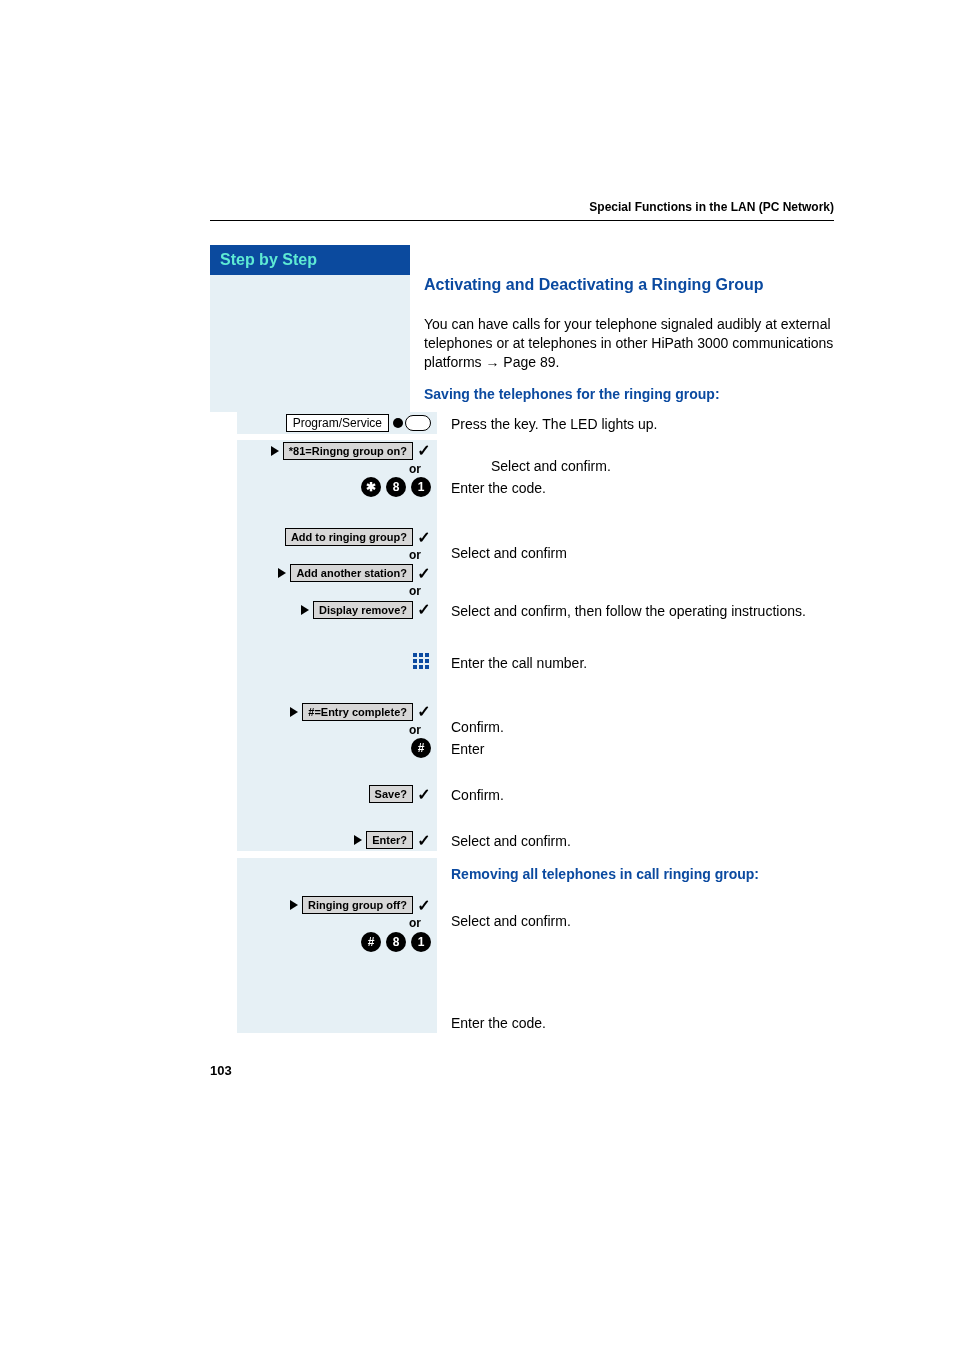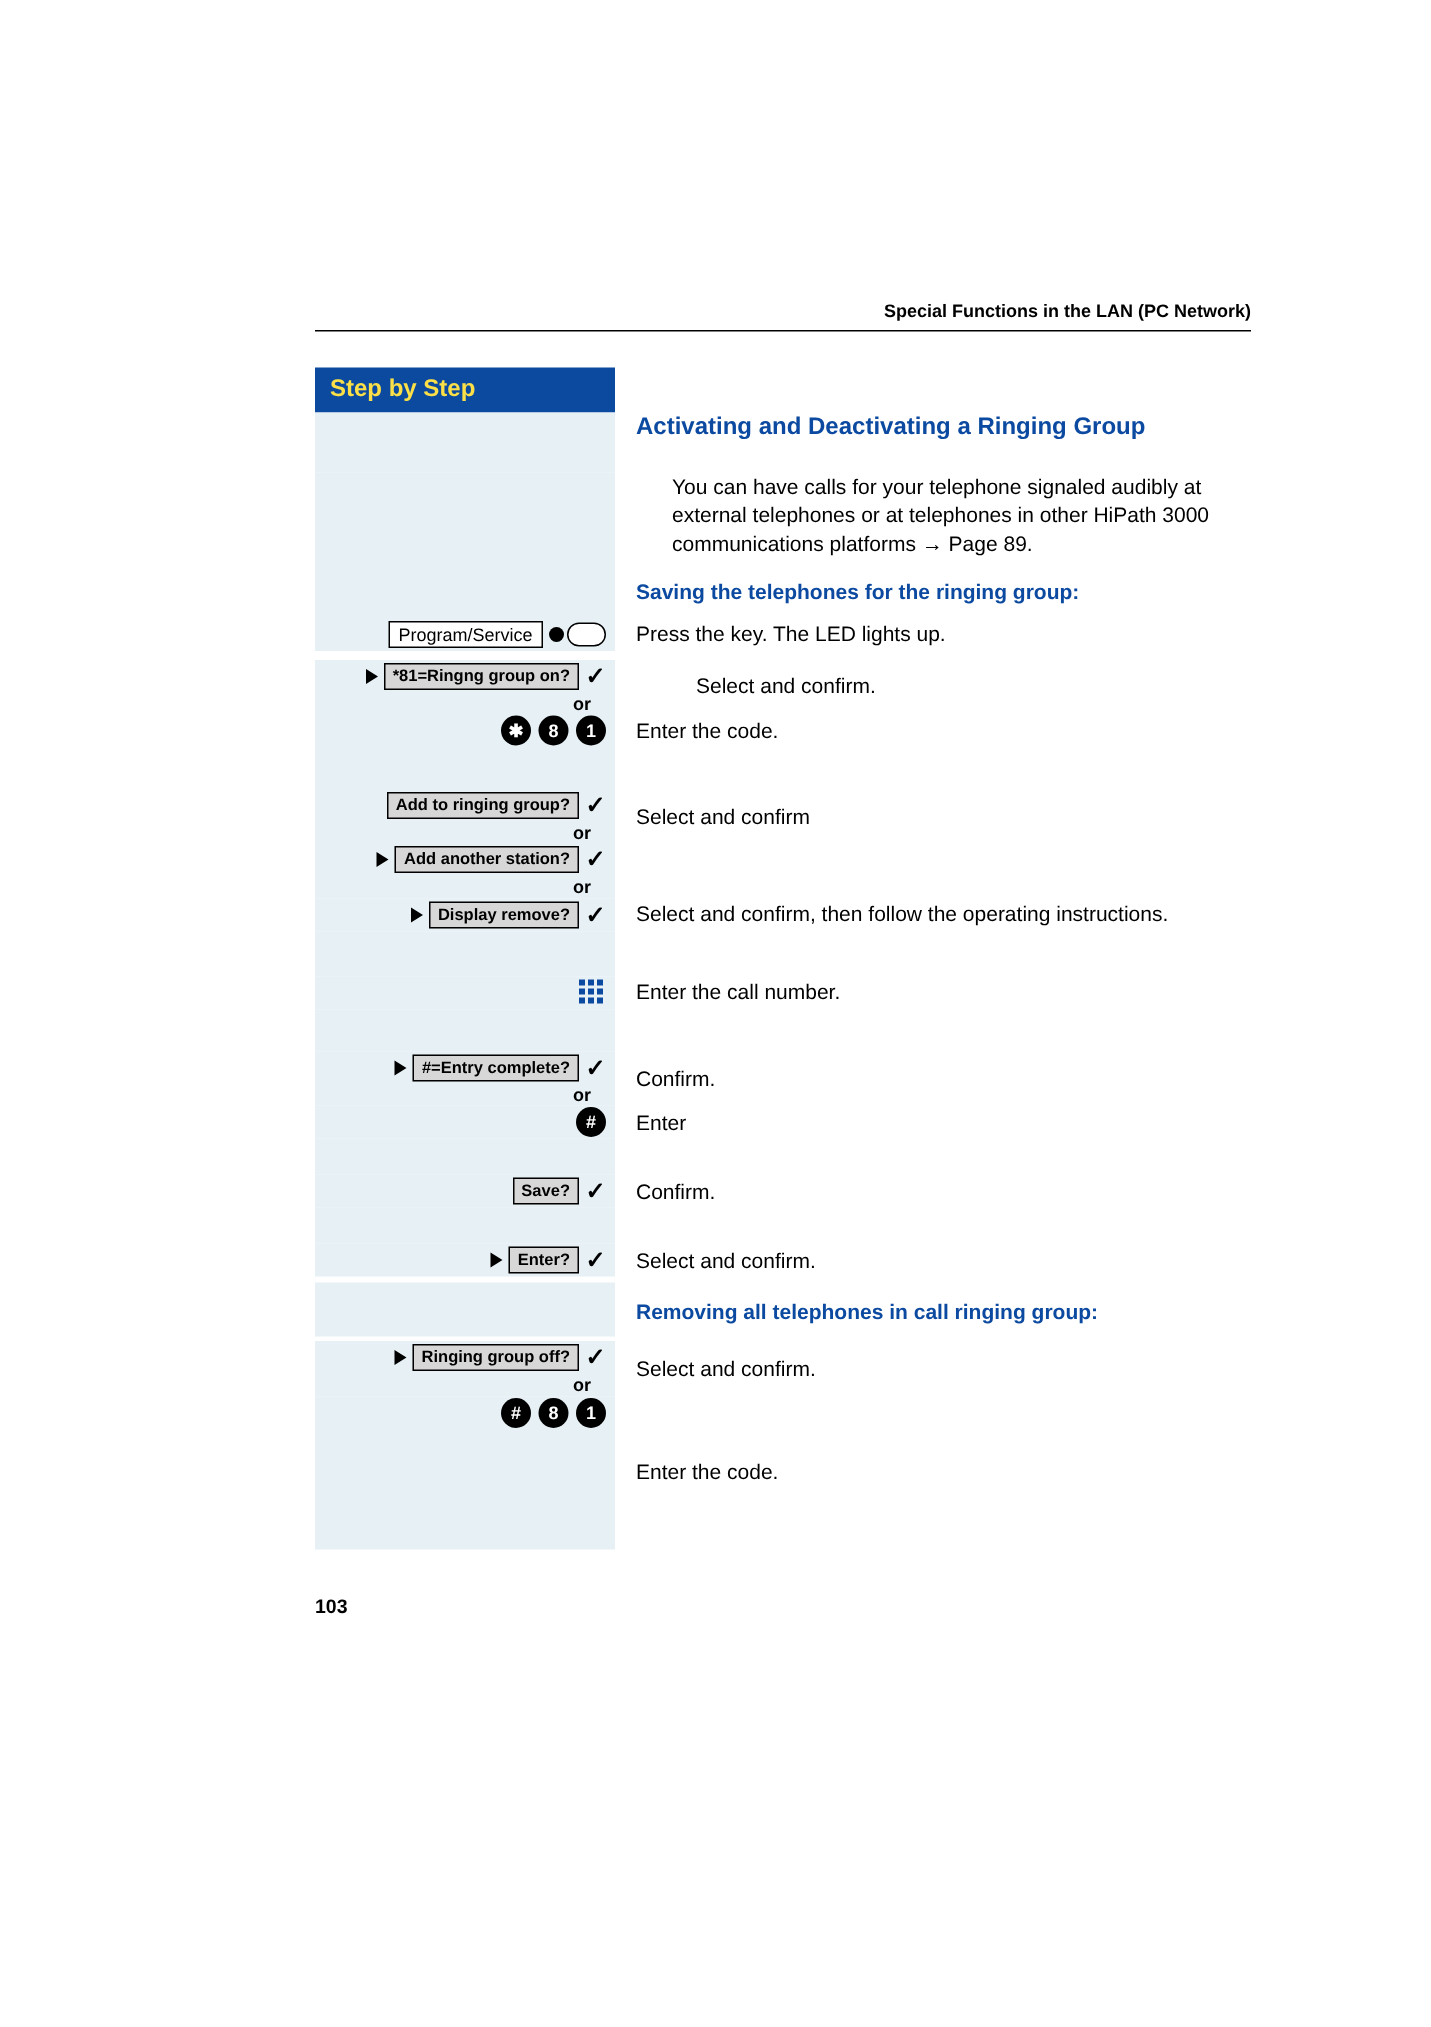--- a/index.html
+++ b/index.html
@@ -22,37 +22,36 @@
     font-weight: bold;
     text-align: right;
     padding-bottom: 6px;
   }
   .content-area {
     display: flex;
     margin-top: 24px;
   }
   .stepbystep {
     background: #0b4a9e;
-    color: #fde047;
+    color: #5eead4;
     font-weight: bold;
     font-size: 16px;
     padding: 6px 10px;
   }
   h1.section-title {
     color: #0b4aa0;
     font-size: 16px;
     font-weight: bold;
     margin: 30px 0 18px 0;
     line-height: 1.25;
   }
   .para {
     font-size: 14px;
     line-height: 1.35;
     margin-bottom: 14px;
-    margin-left: 24px;
   }
   .sub-heading {
     color: #0b4aa0;
     font-weight: bold;
     font-size: 14px;
     margin: 14px 0 10px 0;
   }
   .left-item {
     display: flex;
     justify-content: flex-end;
@@ -135,21 +134,22 @@
   }
   .page-num {
     text-align: left;
     font-weight: bold;
     font-size: 13px;
     margin-top: 30px;
     padding-right: 0;
   }
   .pair-row {
     display: flex;
-    align-items: center;
+    align-items: flex-end;
+    margin-left: 27px;
   }
   .pair-row .lcell {
     width: 200px;
     min-width: 200px;
     padding-right: 6px;
     box-sizing: border-box;
   }
   .pair-row .rcell {
     flex: 1;
     padding-left: 14px;

